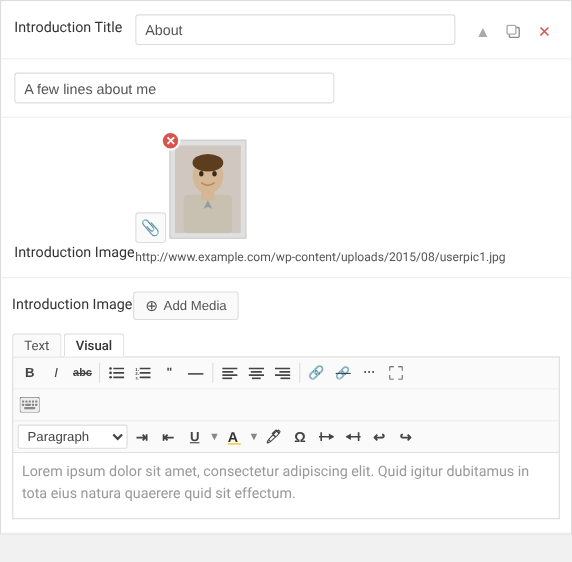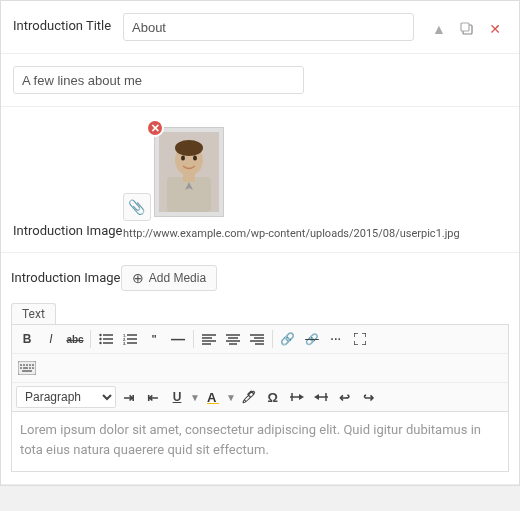--- a/index.html
+++ b/index.html
@@ -288,20 +288,21 @@
           <button class="add-media-btn">
             <span style="font-size:14px;">⊕</span>
             <span>Add Media</span>
           </button>
         </div>
       </div>
 
       <div style="width:100%;">
         <div class="editor-tabs">
           <div class="editor-tab">Text</div>
+          <div class="editor-tab active">Visual</div>
         </div>
 
         <div class="editor-toolbar">
 
           <div class="toolbar-row">
             <button class="tb-btn" style="font-weight:bold;">B</button>
             <button class="tb-btn italic">I</button>
             <button class="tb-btn strikethrough" style="font-size:10px;text-decoration:line-through;">abc</button>
             <div class="tb-sep"></div>
             <button class="tb-btn">

